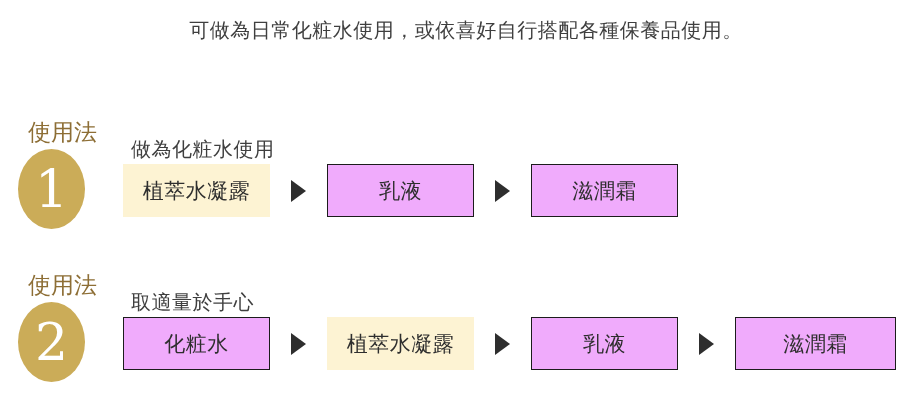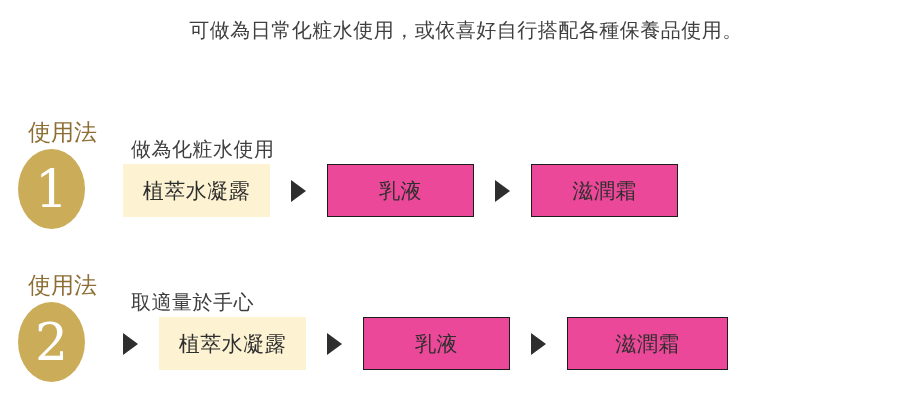--- a/index.html
+++ b/index.html
@@ -52,21 +52,21 @@
     color: var(--text); letter-spacing: 0.5px;
   }
   .flow-row {
     position: absolute; left: 123px; top: 42px;
     display: flex; align-items: center; column-gap: 21px;
   }
   .step-box {
     box-sizing: border-box;
     width: 147px; height: 53px;
     border: 1.5px solid var(--box-border);
-    background: #ec4899;
+    background: #f0abfc;
     display: flex; align-items: center; justify-content: center;
     font-size: 21px; color: #2e2e2e; letter-spacing: 0.5px;
     white-space: nowrap;
   }
   .step-box.highlight { border: none; background: var(--highlight-cream); text-align: right; }
   #sections section:nth-child(2) div.step-box:last-of-type { width: 161px; }
 
   .arrow {
     width: 0; height: 0; flex: none;
     border-left: 15px solid var(--arrow);
@@ -97,20 +97,21 @@
         </div>
   </section>
 
   <section class="usage-section">
     <div class="badge-label">使用法</div>
     <div class="badge-circle">
       <span class="badge-number">2</span>
     </div>
     <h3 class="section-title">取適量於手心</h3>
     <div class="flow-row">
+          <div class="step-box">化粧水</div>
           <span class="arrow"></span>
           <div class="step-box highlight">植萃水凝露</div>
           <span class="arrow"></span>
           <div class="step-box">乳液</div>
           <span class="arrow"></span>
           <div class="step-box">滋潤霜</div>
         </div>
   </section>
 </div>
 </div>

